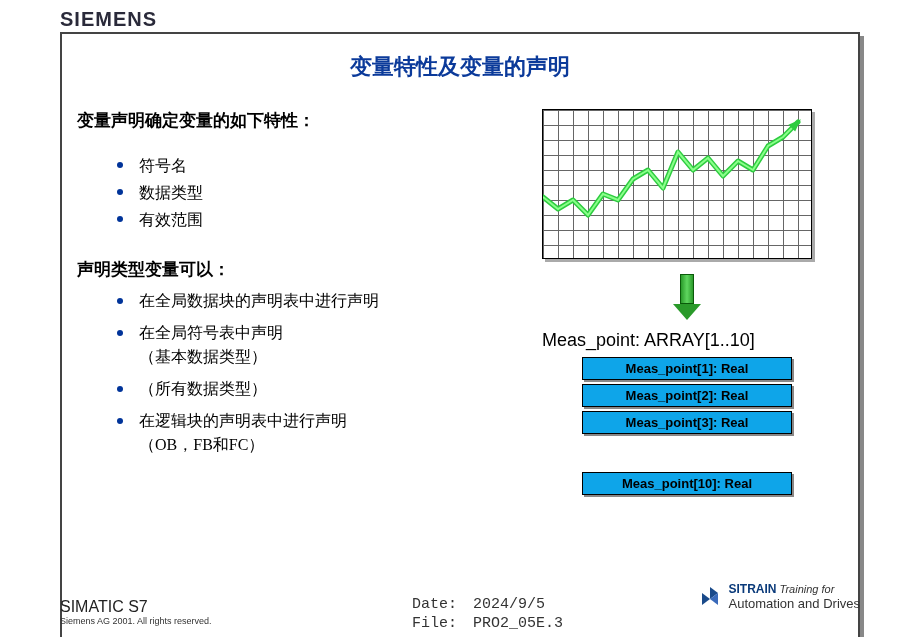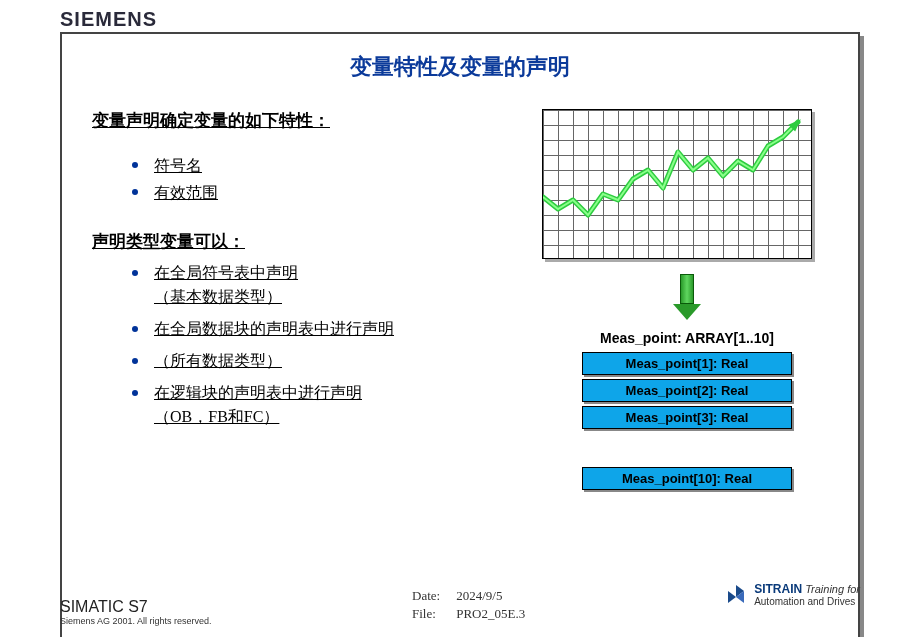--- a/index.html
+++ b/index.html
@@ -33,23 +33,22 @@
     .title {
       text-align: center;
       margin-top: 18px;
       font-size: 22px;
       font-weight: bold;
       color: #0b3a9a;
     }
     .content-left {
       position: absolute;
       top: 75px;
-      left: 30px;
+      left: 15px;
       width: 420px;
-      text-decoration: underline;
     }
     .intro {
       font-size: 17px;
       font-weight: bold;
       color: #000;
       margin-bottom: 20px;
     }
     ul.bullets { list-style: none; margin-left: 40px; }
     ul.bullets li {
       position: relative;
@@ -125,24 +124,24 @@
       border: 1px solid #0a5a0a;
     }
     .arrow-head {
       width: 0; height: 0;
       border-left: 14px solid transparent;
       border-right: 14px solid transparent;
       border-top: 16px solid #2a9a2a;
       margin: 0 auto;
     }
     .array-label {
-      text-align: center;
-      font-family: Arial, sans-serif;
-      font-weight: bold;
-      font-size: 14px;
+      text-align: left;
+      font-family: Arial, sans-serif;
+      font-weight: normal;
+      font-size: 18px;
       margin-bottom: 6px;
     }
     .array-cell {
       width: 210px;
       margin: 4px auto;
       border: 1px solid #000;
       background: #0ea5e9;
       text-align: center;
       font-family: Arial, sans-serif;
       font-weight: bold;
@@ -170,67 +169,68 @@
       font-weight: normal;
       color: #222;
     }
     .footer-left .copy {
       font-size: 9px;
       color: #333;
     }
     .footer-mid {
       position: absolute;
       left: 350px;
-      top: 6px;
-      font-family: Liberation Serif, serif;
-      font-size: 13px;
+      top: 14px;
+      font-family: Liberation Mono, monospace;
+      font-size: 15px;
       color: #333;
     }
     .footer-mid td { padding-right: 14px; }
     .footer-right {
       position: absolute;
       right: 0;
       top: 2px;
       font-family: Arial, sans-serif;
       font-size: 10px;
       color: #333;
       display: flex;
       align-items: center;
       gap: 6px;
     }
     .sitrain-logo {
       width: 24px; height: 24px;
       position: relative;
     }
     .sitrain-text .st1 { font-weight: bold; font-size: 12px; display: inline; color:#0a3a7a; }
     .sitrain-text .st2 { font-size: 11px; display: inline; font-style: italic; }
-    .sitrain-text .st3 { font-size: 10px; display: block; }
+    .sitrain-text .st3 { font-size: 13px; display: block; }
   </style>
 </head>
 <body>
 
 <div class="header-brand">SIEMENS</div>
 
 <div class="slide-frame">
   <div class="title">变量特性及变量的声明</div>
 
   <div class="content-left">
     <div class="intro">变量声明确定变量的如下特性：</div>
     <ul class="bullets">
       <li>符号名</li>
+      <li>数据类型</li>
       <li>有效范围</li>
     </ul>
     <div class="intro2">声明类型变量可以：</div>
     <ul class="bullets2">
       <li>
+        <span>在全局数据块的声明表中进行声明</span>
+      </li>
+      <li>
         <span>在全局符号表中声明</span><br>
         <span class="subline">（基本数据类型）</span>
-      </li>
-      <li>
-        <span>在全局数据块的声明表中进行声明</span>
       </li>
       <li>
         <span>（所有数据类型）</span>
       </li>
       <li>
         <span>在逻辑块的声明表中进行声明</span><br>
         <span class="subline">（OB，FB和FC）</span>
       </li>
     </ul>
   </div>

